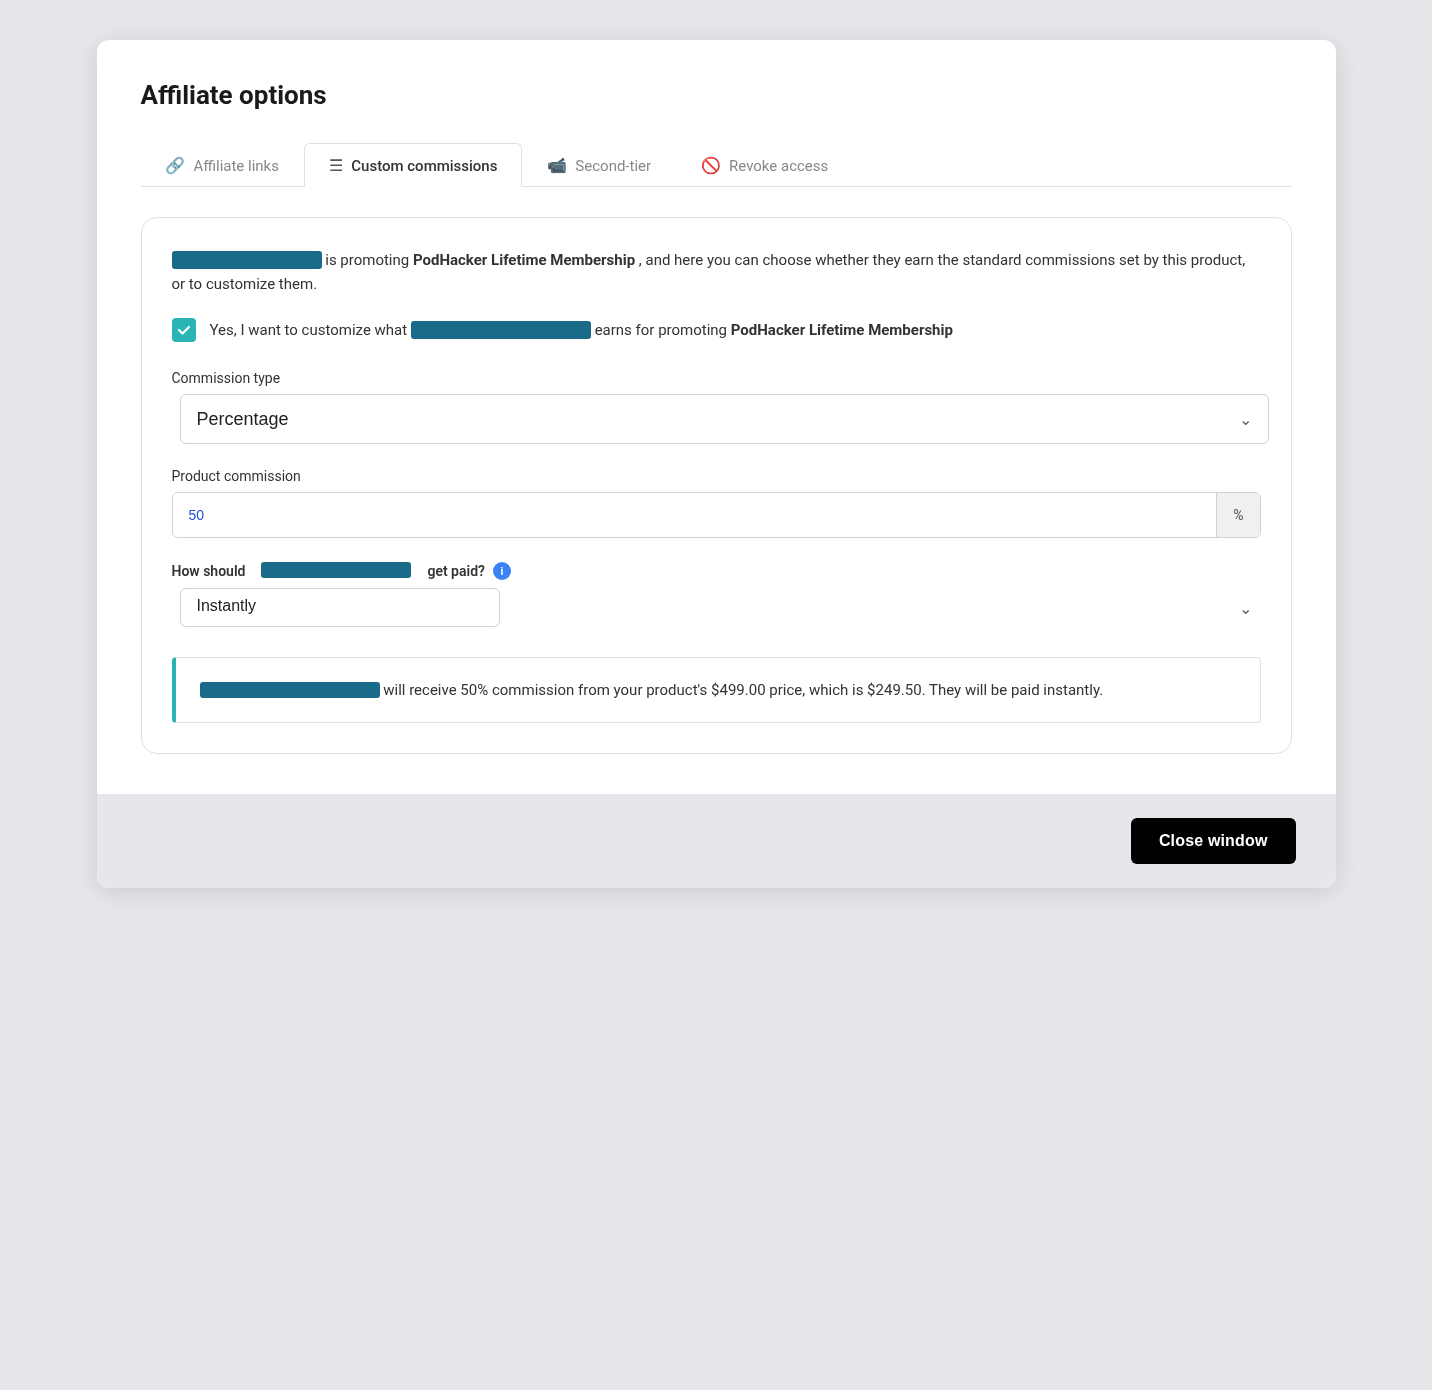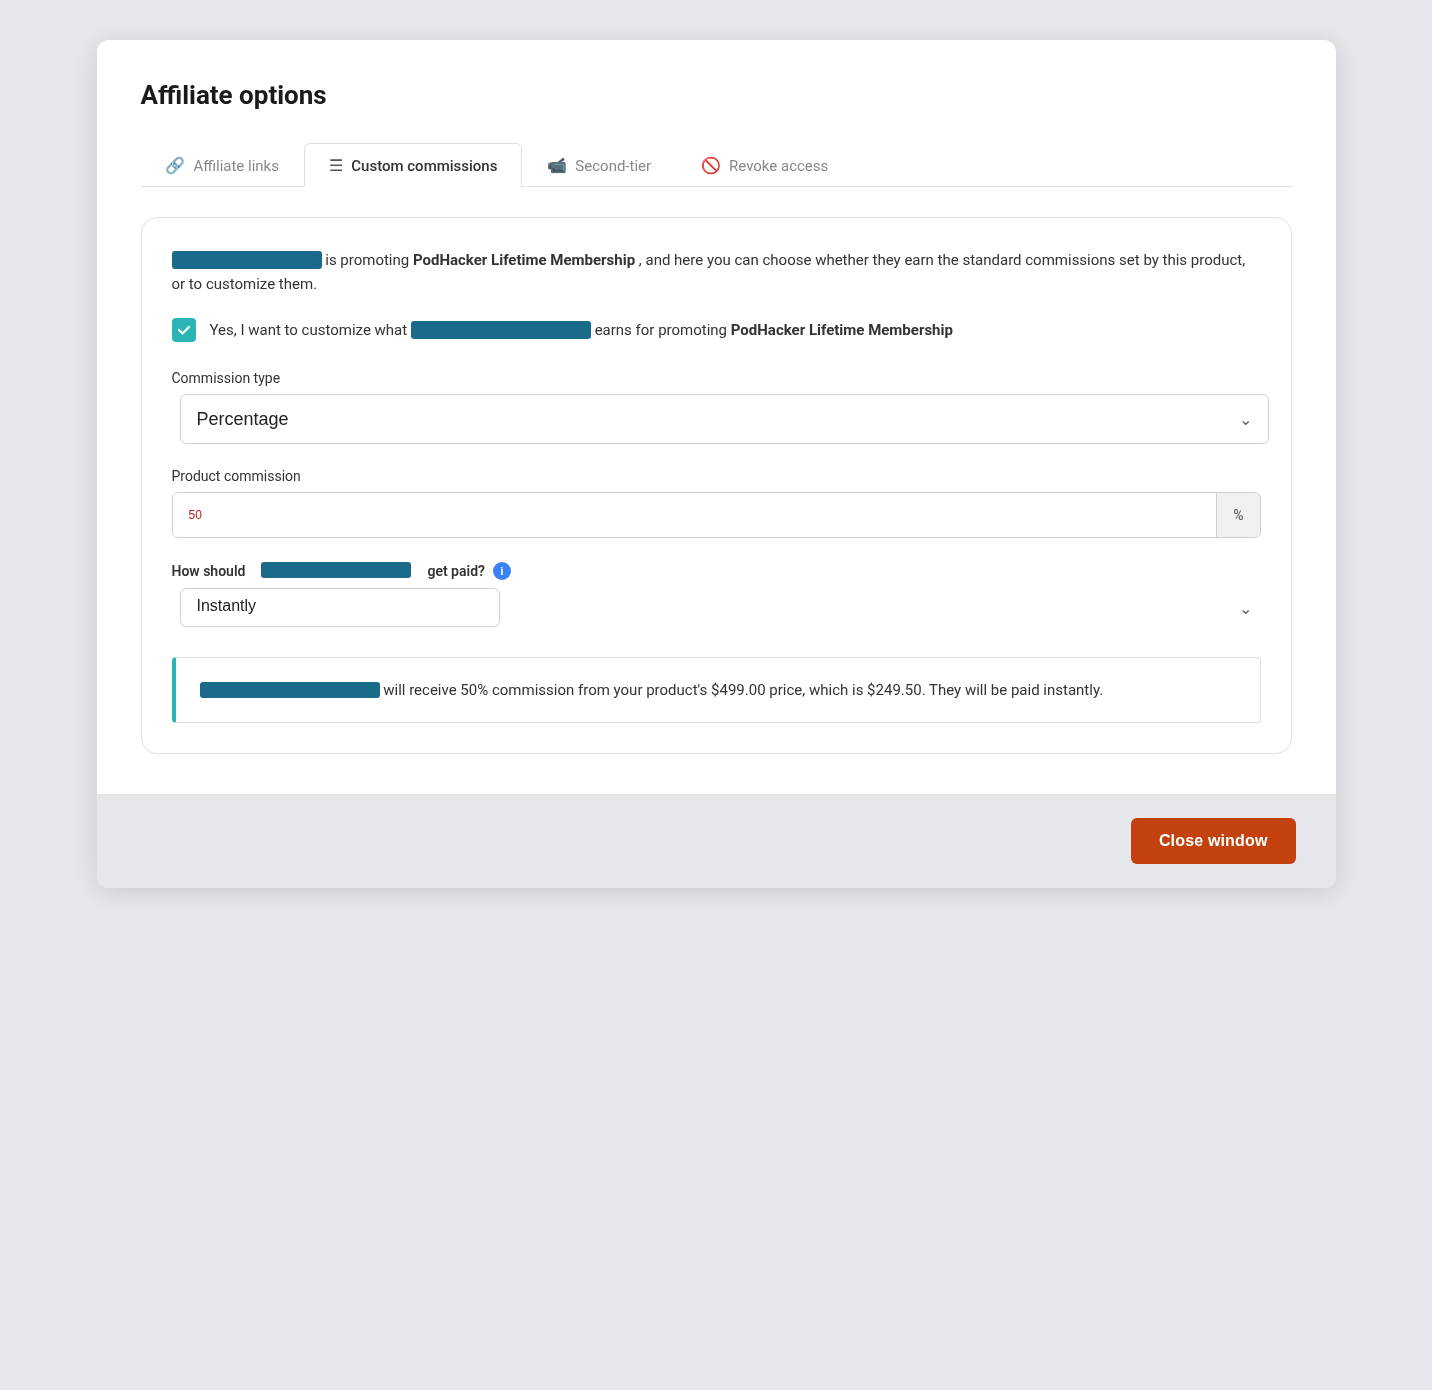--- a/index.html
+++ b/index.html
@@ -192,24 +192,24 @@
       display: flex;
       border: 1px solid #d0d0d0;
       border-radius: 6px;
       overflow: hidden;
       width: 100%;
     }
 
     .input-with-suffix input {
       flex: 1;
       padding: 14px 16px;
-      font-size: 12px;
+      font-size: 14px;
       border: none;
       outline: none;
-      color: #b91c1c;
+      color: #1d4ed8;
     }
 
     .input-suffix {
       background: #f0f0f0;
       padding: 14px 16px;
       font-size: 14px;
       color: #666;
       border-left: 1px solid #d0d0d0;
       display: flex;
       align-items: center;
@@ -265,21 +265,21 @@
     
     .modal-footer {
       background: #e5e7eb;
       padding: 24px 40px;
       display: flex;
       justify-content: flex-end;
       align-items: center;
     }
 
     .close-button {
-      background: #c2410c;
+      background: #000000;
       color: #fff;
       border: none;
       border-radius: 6px;
       padding: 14px 28px;
       font-size: 16px;
       font-weight: 600;
       cursor: pointer;
       letter-spacing: 0.01em;
     }
   </style>

